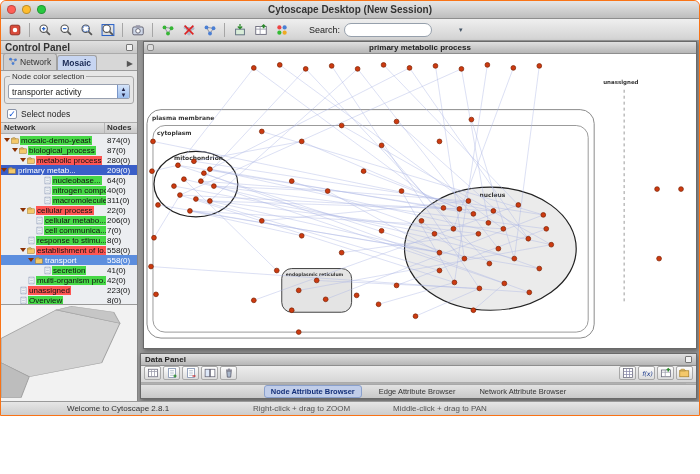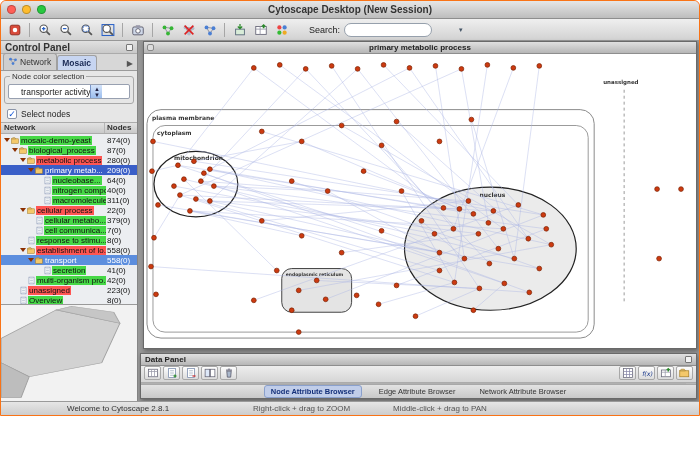--- a/index.html
+++ b/index.html
@@ -27,21 +27,21 @@
   .control-panel{width:137px;background:#e6e6e6;border-right:1px solid #858585;display:flex;flex-direction:column;overflow:hidden}
   .cp-header{height:13px;display:flex;align-items:center;justify-content:space-between;padding:0 4px;background:linear-gradient(#e0e0e0,#c9c9c9);border-bottom:1px solid #ababab;font-size:10px;font-weight:bold;color:#333;flex:0 0 auto}
   .float-ico{width:7px;height:7px;border:1px solid #777;background:#f2f2f2;border-radius:1px}
   .cp-tabs{height:17px;display:flex;align-items:flex-end;background:#d7d7d7;border-bottom:1px solid#9a9a9a;padding:1px 2px 0;flex:0 0 auto}
   .cp-tab{display:flex;align-items:center;gap:2px;font-size:8.5px;padding:2px 5px 2px 4px;border:1px solid #a0a0a0;border-bottom:none;border-radius:3px 3px 0 0;background:#cecece;color:#333;white-space:nowrap}
   .cp-tab.active{background:#c7d5f1;font-weight:bold;color:#1a2a55}
   .cp-tab svg{width:10px;height:10px}
   .tab-arrow{margin-left:auto;font-size:8px;color:#555;padding:0 2px 2px 0}
   .groupbox{margin:5px 3px 2px;border:1px solid #a8a8a8;border-radius:3px;position:relative;padding:7px 3px 4px;flex:0 0 auto}
   .groupbox-label{position:absolute;top:-5px;left:5px;background:#e6e6e6;font-size:8px;color:#333;padding:0 2px}
-  .combo{height:15px;background:#fff;border:1px solid #98a0b0;border-radius:2px;display:flex;align-items:center;font-size:8.5px;padding:0 0 0 12px;color:#222;justify-content:flex-start;overflow:hidden}
+  .combo{height:15px;background:#fff;border:1px solid #98a0b0;border-radius:2px;display:flex;align-items:center;font-size:8.5px;padding:0 0 0 3px;color:#222;justify-content:space-between;overflow:hidden}
   .combo-arrow{width:12px;height:13px;background:linear-gradient(#d5e4fa,#9cbeee);border-left:1px solid #7a96c8;font-size:6px;display:flex;align-items:center;justify-content:center;color:#224;flex:0 0 auto}
   .checkrow{display:flex;align-items:center;gap:4px;padding:3px 6px;font-size:8.5px;color:#222;height:16px;flex:0 0 auto}
   .checkbox{width:10px;height:10px;background:#fff;border:1px solid #8a94a8;border-radius:2px;color:#1256d8;font-size:9px;line-height:8px;text-align:center;font-weight:bold}
   .tree-header{display:flex;height:12px;background:linear-gradient(#e2e2e2,#c9c9c9);border-top:1px solid #ababab;border-bottom:1px solid #ababab;font-size:8px;font-weight:bold;color:#333;flex:0 0 auto}
   .tree-header .th1{flex:1;padding-left:3px;border-right:1px solid #b5b5b5}
   .tree-header .th2{width:32px;padding-left:2px}
   .tree{height:170px;overflow:hidden;background:#eceef1;flex:0 0 auto;padding-top:1px}
   .tree-row{display:flex;align-items:center;height:10px;font-size:8px;color:#111;white-space:nowrap;overflow:hidden}
   .twisty{width:0;height:0;border-left:3px solid transparent;border-right:3px solid transparent;border-top:4px solid #8b2f00;margin:0 1px 0 0;flex:0 0 auto}
   .twisty-sp{width:7px;flex:0 0 auto}
@@ -274,21 +274,21 @@
             <span class="twisty"></span>
             <span class="t-icon">
               <svg viewBox="0 0 16 16">
                 <rect x="1" y="5" width="12" height="8" fill="#f4c86a" stroke="#a8802a"></rect>
                 <path d="M1 5 l2 -2 h4 l1.5 2 z" fill="#f8d88c" stroke="#a8802a"></path>
               </svg>
             </span>
             <span class="row-label c-red">metabolic process</span>
             <span class="row-count">280(0)</span>
           </div>
-          <div class="tree-row row-selected" style="padding-left: 27px; justify-content: space-between;">
+          <div class="tree-row row-selected" style=" justify-content: space-between;">
             <span class="twisty"></span>
             <span class="t-icon">
               <svg viewBox="0 0 16 16">
                 <rect x="1" y="5" width="12" height="8" fill="#f4c86a" stroke="#a8802a"></rect>
                 <path d="M1 5 l2 -2 h4 l1.5 2 z" fill="#f8d88c" stroke="#a8802a"></path>
               </svg>
             </span>
             <span class="row-label">primary metab...</span>
             <span class="row-count">209(0)</span>
           </div>
@@ -346,21 +346,21 @@
             <span class="twisty-sp"></span>
             <span class="t-icon">
               <svg viewBox="0 0 16 16">
                 <rect x="3.5" y="2" width="9" height="12" fill="#fff" stroke="#7789aa"></rect>
                 <line x1="5.5" y1="5" x2="10.5" y2="5" stroke="#9ab"></line>
                 <line x1="5.5" y1="8" x2="10.5" y2="8" stroke="#9ab"></line>
                 <line x1="5.5" y1="11" x2="10.5" y2="11" stroke="#9ab"></line>
               </svg>
             </span>
             <span class="row-label c-green">cellular metabo...</span>
-            <span class="row-count">379(0)</span>
+            <span class="row-count">206(0)</span>
           </div>
           <div class="tree-row" style="padding-left: 27px;">
             <span class="twisty-sp"></span>
             <span class="t-icon">
               <svg viewBox="0 0 16 16">
                 <rect x="3.5" y="2" width="9" height="12" fill="#fff" stroke="#7789aa"></rect>
                 <line x1="5.5" y1="5" x2="10.5" y2="5" stroke="#9ab"></line>
                 <line x1="5.5" y1="8" x2="10.5" y2="8" stroke="#9ab"></line>
                 <line x1="5.5" y1="11" x2="10.5" y2="11" stroke="#9ab"></line>
               </svg>

